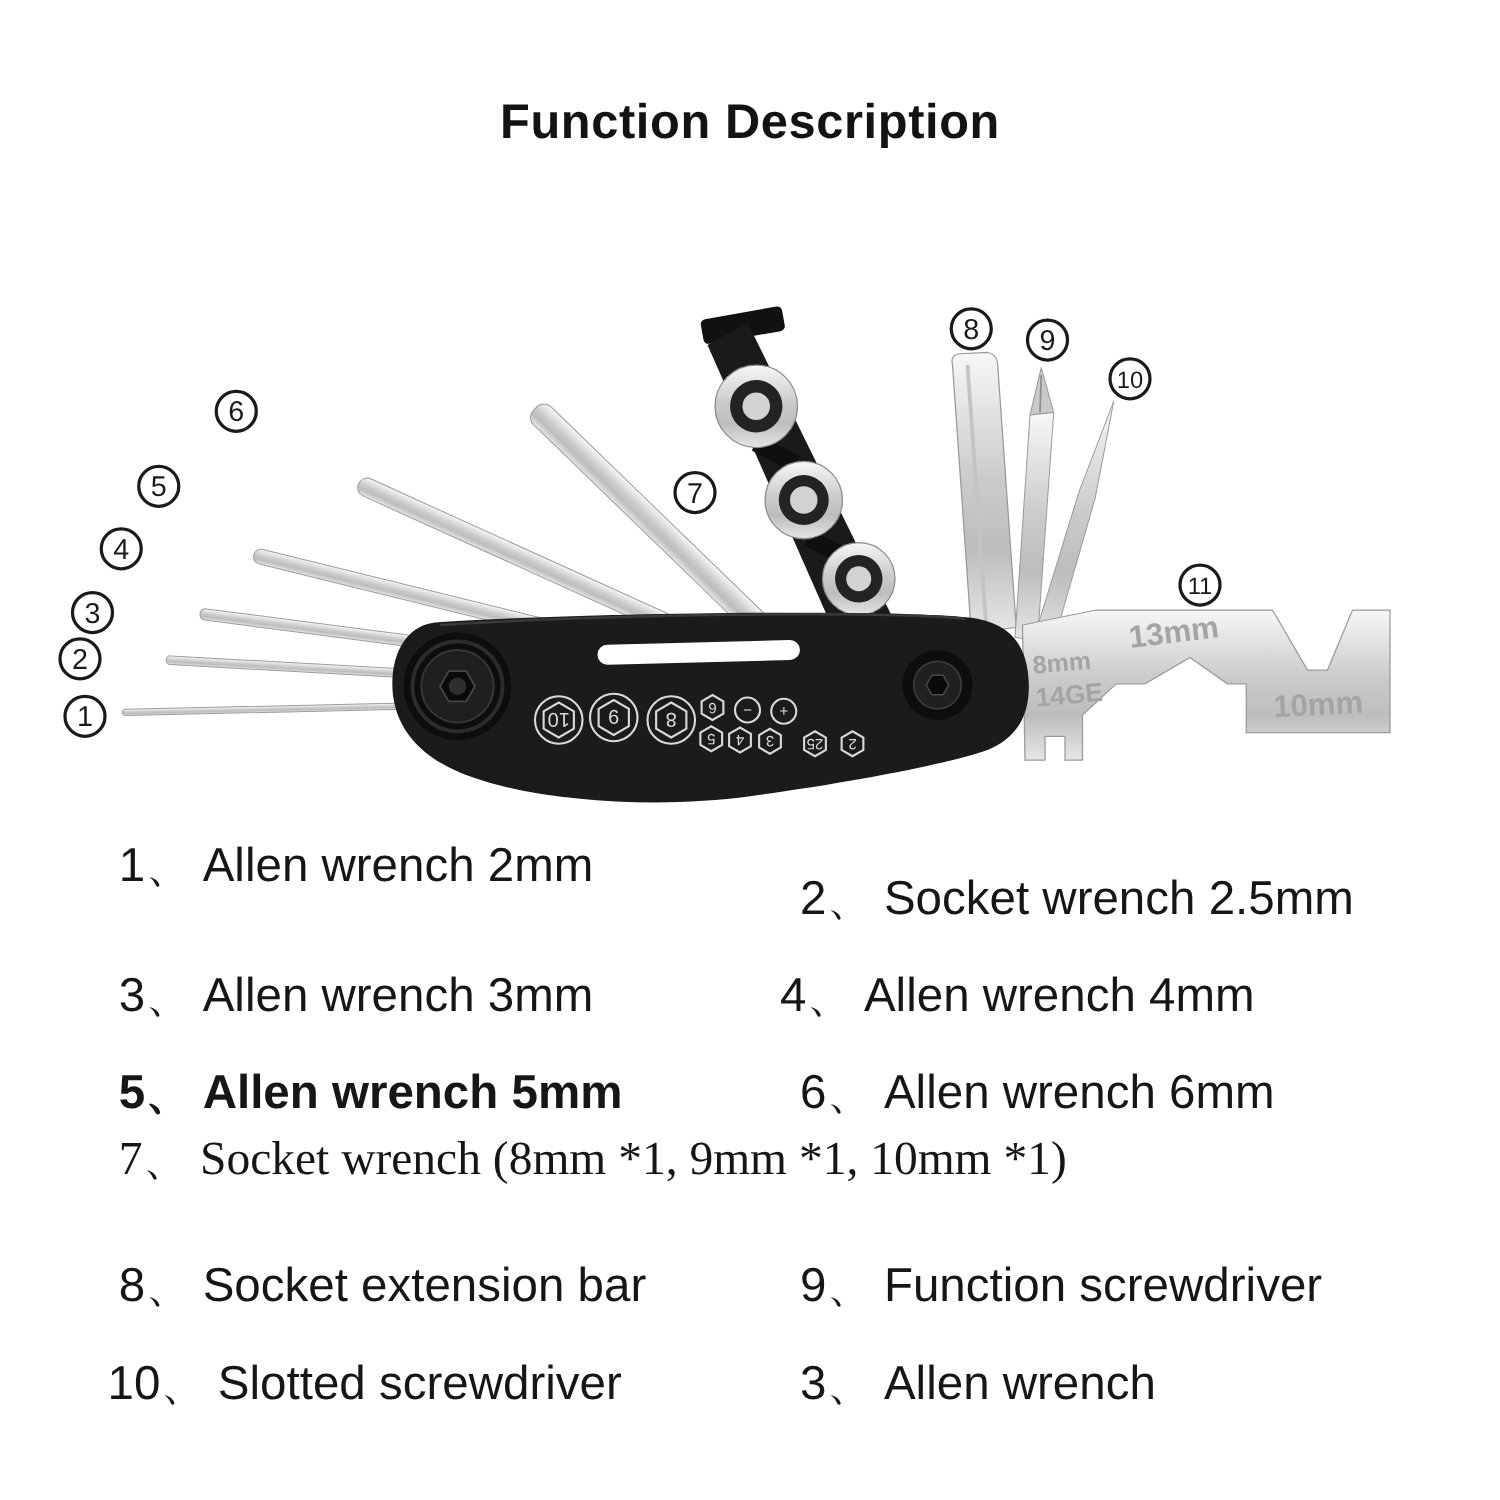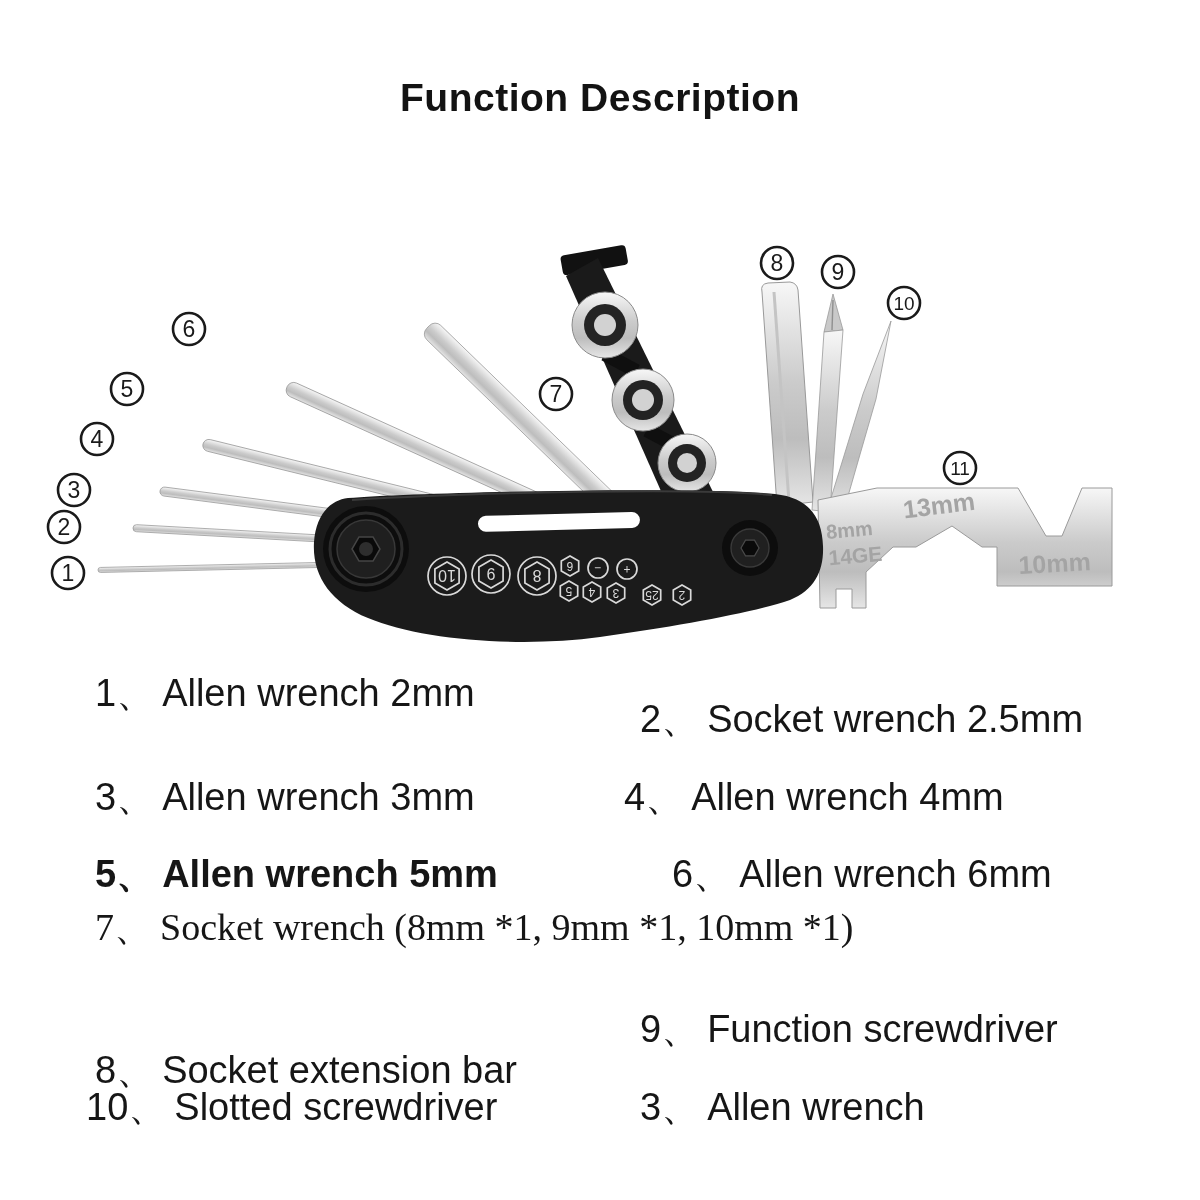--- a/index.html
+++ b/index.html
@@ -243,27 +243,27 @@
     </div>
     <div class="legend-item" style="left:95px; top:778px;">
       <span class="li-num">3、</span><span>Allen wrench 3mm</span>
     </div>
     <div class="legend-item" style="left:624px; top:778px;">
       <span class="li-num">4、</span><span>Allen wrench 4mm</span>
     </div>
     <div class="legend-item" style="left:95px; top:855px;font-weight:bold;">
       <span class="li-num">5、</span><span>Allen wrench 5mm</span>
     </div>
-    <div class="legend-item" style="left:640px; top:855px;margin-left:32px;">
+    <div class="legend-item" style="left:640px; top:855px;">
       <span class="li-num">6、</span><span>Allen wrench 6mm</span>
     </div>
     <div class="legend-item" style="left:95px; top:908px;font-family:Liberation Serif, serif;">
       <span class="li-num">7、</span><span>Socket wrench (8mm *1, 9mm *1, 10mm *1)</span>
     </div>
-    <div class="legend-item" style="left:95px; top:1010px;margin-top:41px;">
+    <div class="legend-item" style="left:95px; top:1010px;">
       <span class="li-num">8、</span><span>Socket extension bar</span>
     </div>
     <div class="legend-item" style="left:640px; top:1010px;">
       <span class="li-num">9、</span><span>Function screwdriver</span>
     </div>
     <div class="legend-item" style="left:86px; top:1088px;">
       <span class="li-num">10、</span><span>Slotted screwdriver</span>
     </div>
     <div class="legend-item" style="left:640px; top:1088px;">
       <span class="li-num">3、</span><span>Allen wrench</span>

